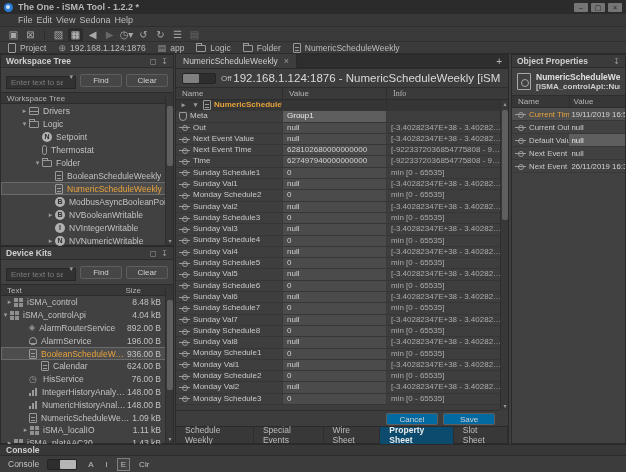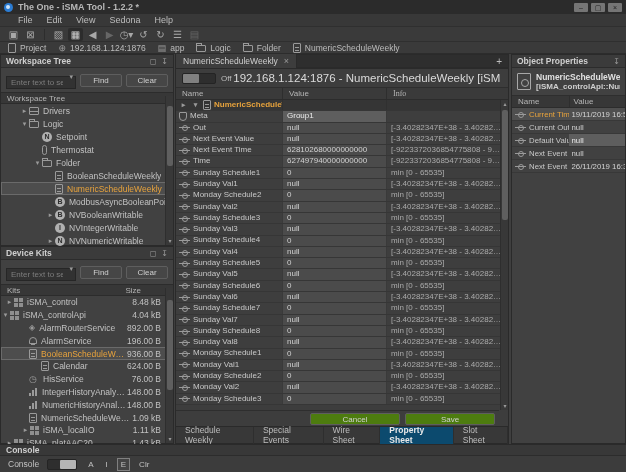--- a/index.html
+++ b/index.html
@@ -7,21 +7,21 @@
   .app{position:relative;width:626px;height:472px;background:#3f3f3f;overflow:hidden;
        font-family:"Liberation Sans",sans-serif;color:#c2c2c2;-webkit-font-smoothing:antialiased;}
 
   
   .titlebar{position:absolute;left:0;top:0;right:0;height:14px;background:#2b2b2b;display:flex;align-items:center;padding:0 4px;}
   .logo{width:9px;height:9px;border-radius:50%;background:#2b7cd3;margin-right:5px;position:relative;}
   .logo::after{content:"";position:absolute;left:2px;top:2px;width:4px;height:4px;border-radius:50%;background:#cfe3f7;}
   .wtitle{font-size:9px;font-weight:bold;color:#b8b8b8;flex:1;}
   .winbtns{display:flex;gap:3px;}
   .winbtn{width:14px;height:9px;background:#757575;color:#1e1e1e;font-size:7px;line-height:9px;text-align:center;border-radius:1px;}
-  .menubar{position:absolute;left:0;top:14px;right:0;height:12px;background:#383838;display:flex;align-items:center;gap:14px;padding:0 0 0 18px;}
+  .menubar{position:absolute;left:0;top:14px;right:0;height:12px;background:#383838;display:flex;align-items:center;gap:4px;padding:0 0 0 18px;}
   .menu-item{font-size:9px;color:#bdbdbd;}
   .toolbar{position:absolute;left:0;top:26px;right:0;height:16px;background:#3a3a3a;border-top:1px solid #2f2f2f;border-bottom:1px solid #2f2f2f;display:flex;align-items:center;gap:2px;padding:0 6px;}
   .tbtn{min-width:15px;height:13px;font-size:10px;line-height:13px;text-align:center;color:#a8a8a8;border-radius:2px;}
   .tbtn.active{background:#2c2c2c;color:#d0d0d0;}
   .tbtn.disabled{color:#666;}
   .tsep{width:1px;height:11px;background:#2d2d2d;margin:0 4px;}
   .crumbs{position:absolute;left:0;top:42px;right:0;height:12px;background:#3a3a3a;border-bottom:1px solid #2c2c2c;display:flex;align-items:center;gap:12px;padding:0 8px;}
   .crumb{display:flex;align-items:center;gap:4px;font-size:8.5px;color:#bdbdbd;white-space:nowrap;}
 
   
@@ -105,21 +105,21 @@
   .erow{display:flex;height:11.3px;border-bottom:1px solid #363636;background:#3e3e3e;}
   .ecell{font-size:8px;line-height:10.5px;white-space:nowrap;overflow:hidden;}
   .ec-name{width:106px;display:flex;align-items:center;color:#c8c8c8;padding-left:3px;gap:3px;}
   .ec-value{width:104px;background:#4b4b4b;border-left:1px solid #3a3a3a;color:#d2d2d2;padding:0 4px;text-overflow:ellipsis;}
   .ec-info{flex:1;border-left:1px solid #3a3a3a;color:#ababab;padding:0 4px;text-overflow:ellipsis;}
   .erow.parent{background:#353535;}
   .erow.parent .ec-name{color:#e8a33c;font-weight:bold;}
   .erow.parent .ec-value,.erow.parent .ec-info{background:#353535;border-left-color:#303030;}
   .ec-value.lite{background:#5e5e5e;color:#eaeaea;}
   .ebtns{position:absolute;left:0;right:9px;bottom:17px;height:16px;display:flex;justify-content:flex-end;gap:5px;align-items:center;padding:0 4px;background:#3d3d3d;border-top:1px solid #2e2e2e;}
-  .ebtn{width:90px;height:12px;background:#4d7c0f;border:1px solid #5e5e5e;border-radius:2px;font-size:8px;color:#d2d2d2;text-align:center;line-height:11px;}
+  .ebtn{width:52px;height:12px;background:#0369a1;border:1px solid #5e5e5e;border-radius:2px;font-size:8px;color:#d2d2d2;text-align:center;line-height:11px;}
   .etabs{position:absolute;left:0;right:0;bottom:0;height:17px;background:#383838;border-top:1px solid #2a2a2a;display:flex;align-items:center;}
   .btab{height:17px;display:flex;align-items:center;padding:0 9px;font-size:8.5px;color:#bdbdbd;border-right:1px solid #2e2e2e;}
   .btab.active{background:#0c4a6e;color:#e8e8e8;font-weight:bold;}
 
   
   .objhead{display:flex;align-items:center;gap:5px;padding:4px 5px;border-bottom:1px solid #2e2e2e;}
   .bigdoc{width:14px;height:17px;border:1px solid #a8a8a8;border-radius:1px;position:relative;flex:none;}
   .bigdoc::after{content:"";position:absolute;left:3px;top:5px;width:6px;height:6px;border:1px solid #a8a8a8;border-radius:50%;}
   .objtxt{overflow:hidden;}
   .objname{font-size:8.5px;font-weight:bold;color:#e0e0e0;white-space:nowrap;overflow:hidden;}
@@ -292,21 +292,21 @@
     </div>
     <div class="searchrow">
       <span class="searchbox">
         <input type="text" placeholder="Enter text to search..." style="">
         <span class="caret">▾</span>
       </span>
       <span class="sbtn">Find</span>
       <span class="sbtn">Clear</span>
     </div>
     <div class="colhead">
-      <span>Kits</span>
+      <span>Text</span>
       <span style="margin-left:auto;padding-right:26px;">Size</span>
     </div>
     <div class="rows" id="kitRows" style="height:152px;">
         <div class="krow" style="padding-left: 4px;">
           <span class="exp">▸</span>
           <span class="ic ic-kit"></span>
           <span class="lbl">iSMA_control</span>
           <span class="ksize">8.48 kB</span>
         </div>
         <div class="krow" style="">

